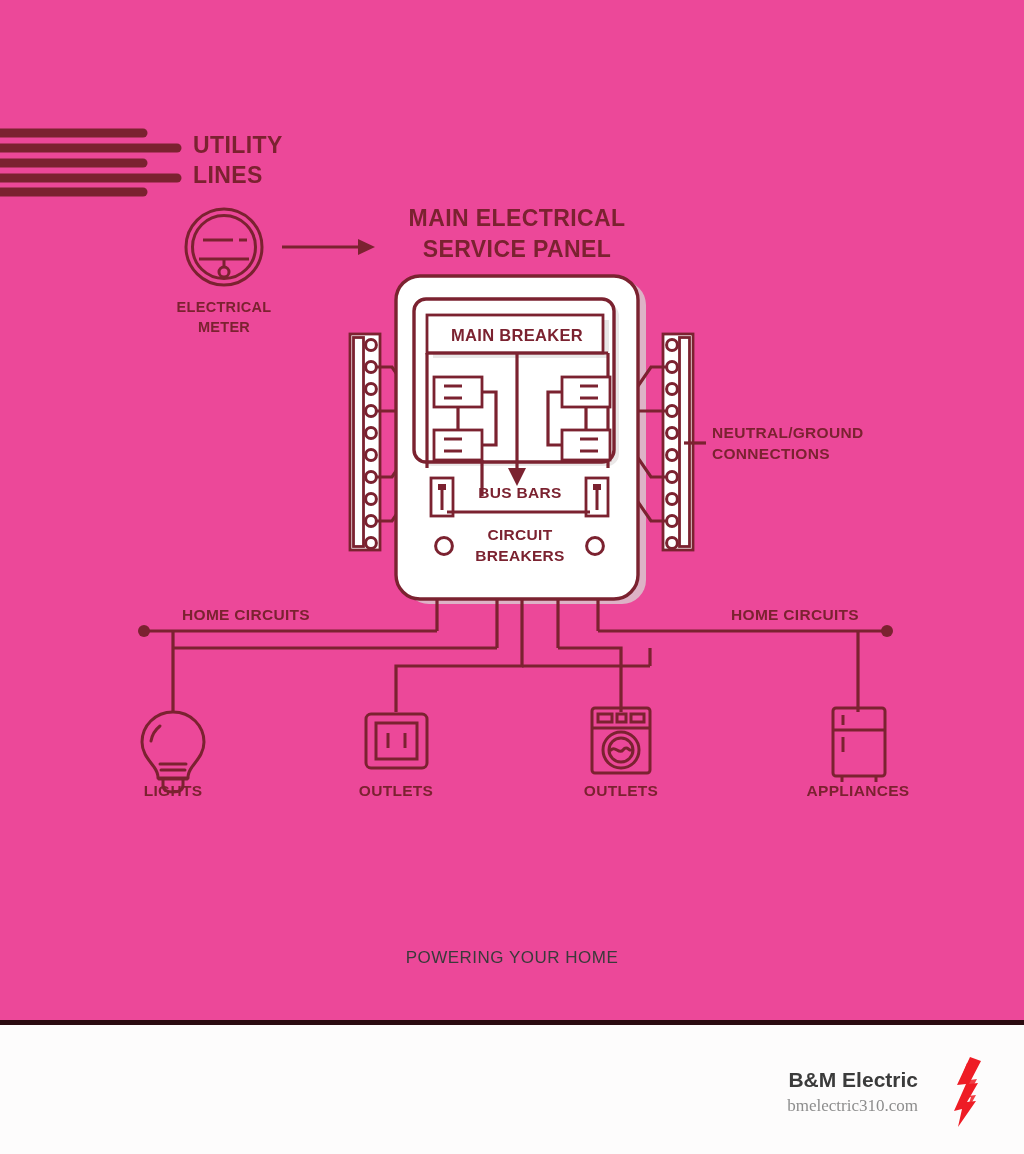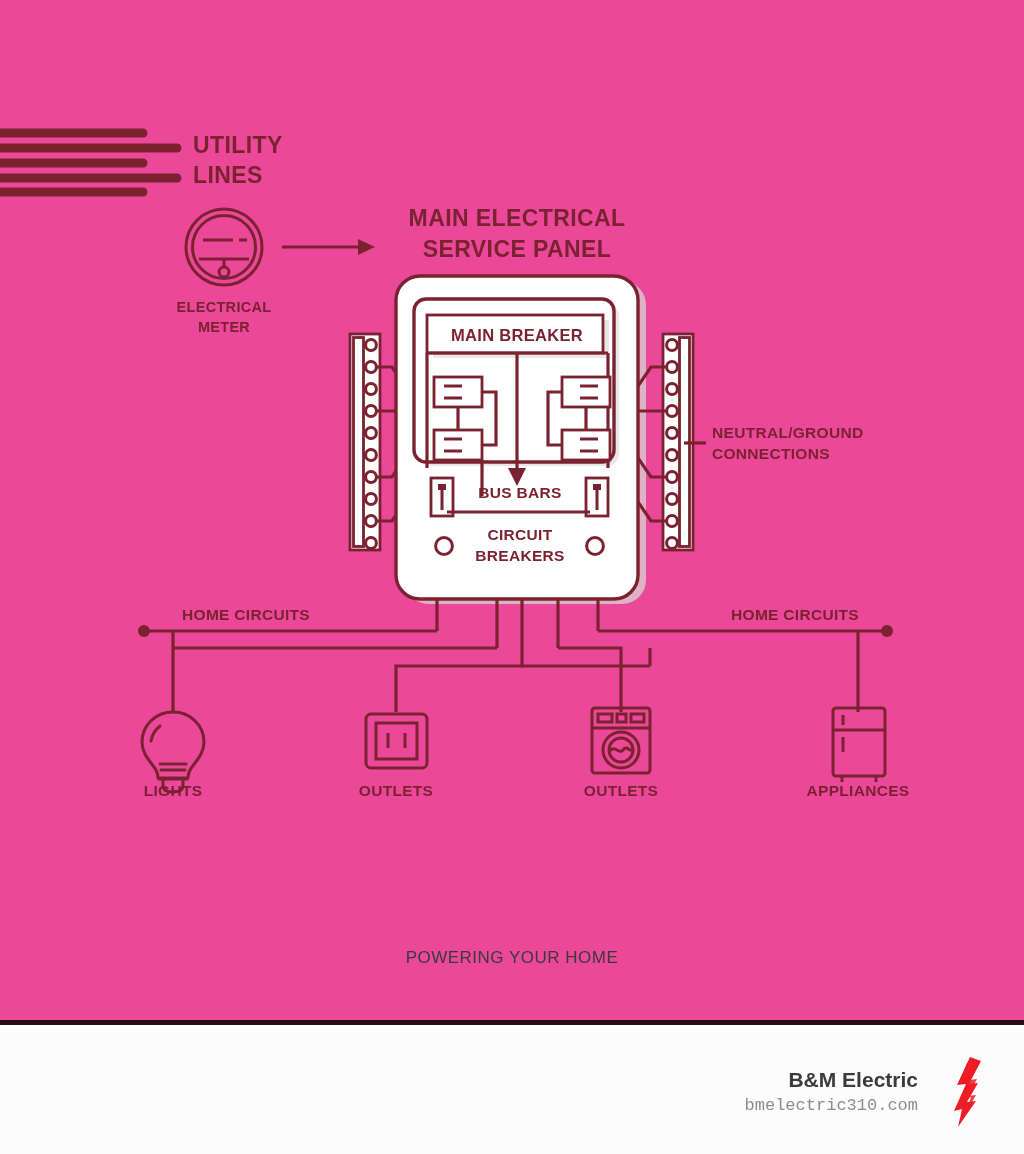--- a/index.html
+++ b/index.html
@@ -127,21 +127,21 @@
   }
   #brand-name {
     font-family: "Liberation Sans", sans-serif;
     font-size: 21px;
     font-weight: bold;
     color: #3b3b3b;
     line-height: 1.3;
     white-space: nowrap;
   }
   #brand-site {
-    font-family: Liberation Mono, monospace;
+    font-family: Liberation Serif, serif;
     font-size: 17px;
     color: #8d8d8d;
     line-height: 1.4;
     white-space: nowrap;
   }
   #brand-logo {
     width: 58px;
     height: 74px;
     display: block;
     filter: blur(0.7px);

